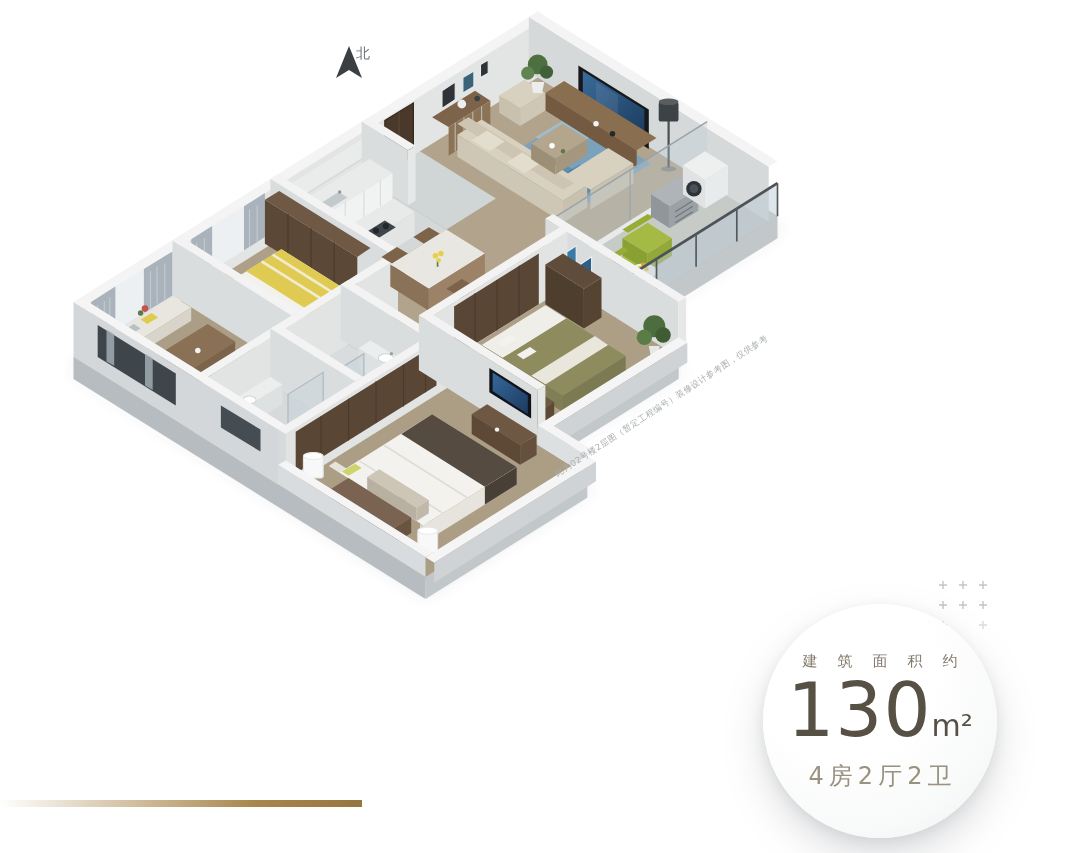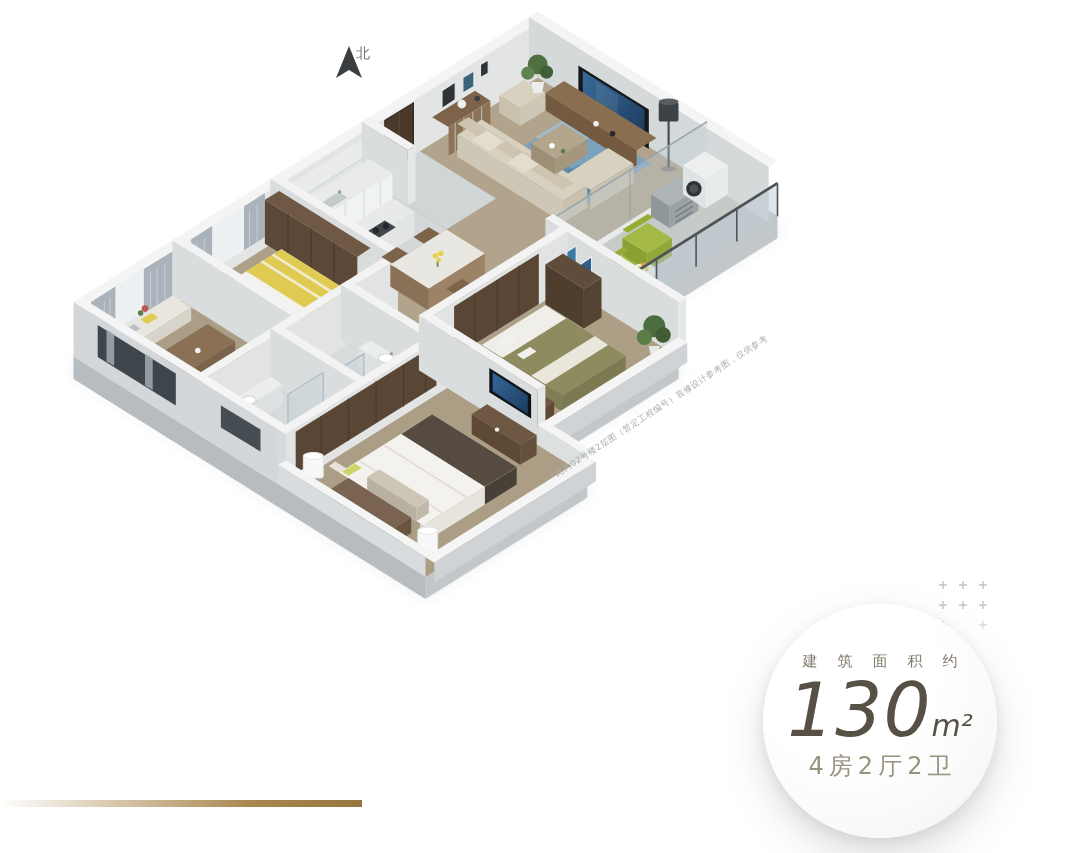--- a/index.html
+++ b/index.html
@@ -6,24 +6,24 @@
   .canvas{position:relative;width:1080px;height:853px;background:#ffffff;overflow:hidden;
           font-family:"DejaVu Sans","Liberation Sans",sans-serif;}
   .plan-svg{position:absolute;left:0;top:0;z-index:1;}
   
   .badge{position:absolute;left:763px;top:604px;width:234px;height:234px;border-radius:50%;
          background:radial-gradient(circle at 35% 28%, #ffffff 40%, #f8f9f9 72%, #eef0f0 100%);
          box-shadow:0 18px 38px rgba(125,130,138,0.28), 0 4px 12px rgba(125,130,138,0.14);
          z-index:5;text-align:center;}
   .badge .area-label{margin-top:48px;font-size:15px;letter-spacing:20px;padding-left:20px;
          color:#837b6d;line-height:18px;}
-  .badge .value-row{display:flex;justify-content:center;align-items:baseline;margin-top:2px;height:78px;font-style:italic;}
+  .badge .value-row{display:flex;justify-content:center;align-items:baseline;margin-top:2px;height:78px;}
   .badge .area-value{font-size:74px;line-height:76px;color:#575045;letter-spacing:1px;}
   .badge .area-unit{font-size:30px;color:#575045;}
-  .badge .layout-label{font-size:24px;letter-spacing:5px;padding-left:5px;color:#99927f;}
+  .badge .layout-label{margin-top:10px;font-size:24px;letter-spacing:5px;padding-left:5px;color:#99927f;}
   
   .disclaimer{position:absolute;left:553px;top:470px;width:210px;font-size:8.5px;color:#a8adb0;
          letter-spacing:0.5px;transform:rotate(-33deg);transform-origin:left top;z-index:4;white-space:nowrap;}
   
   .gold-line{position:absolute;left:0;top:800px;width:362px;height:7px;z-index:3;
          background:linear-gradient(90deg, rgba(171,138,80,0) 0%, rgba(171,138,80,0.45) 30%,
                     #a8874e 70%, #96763f 100%);}
 </style>
 </head>
 <body>

